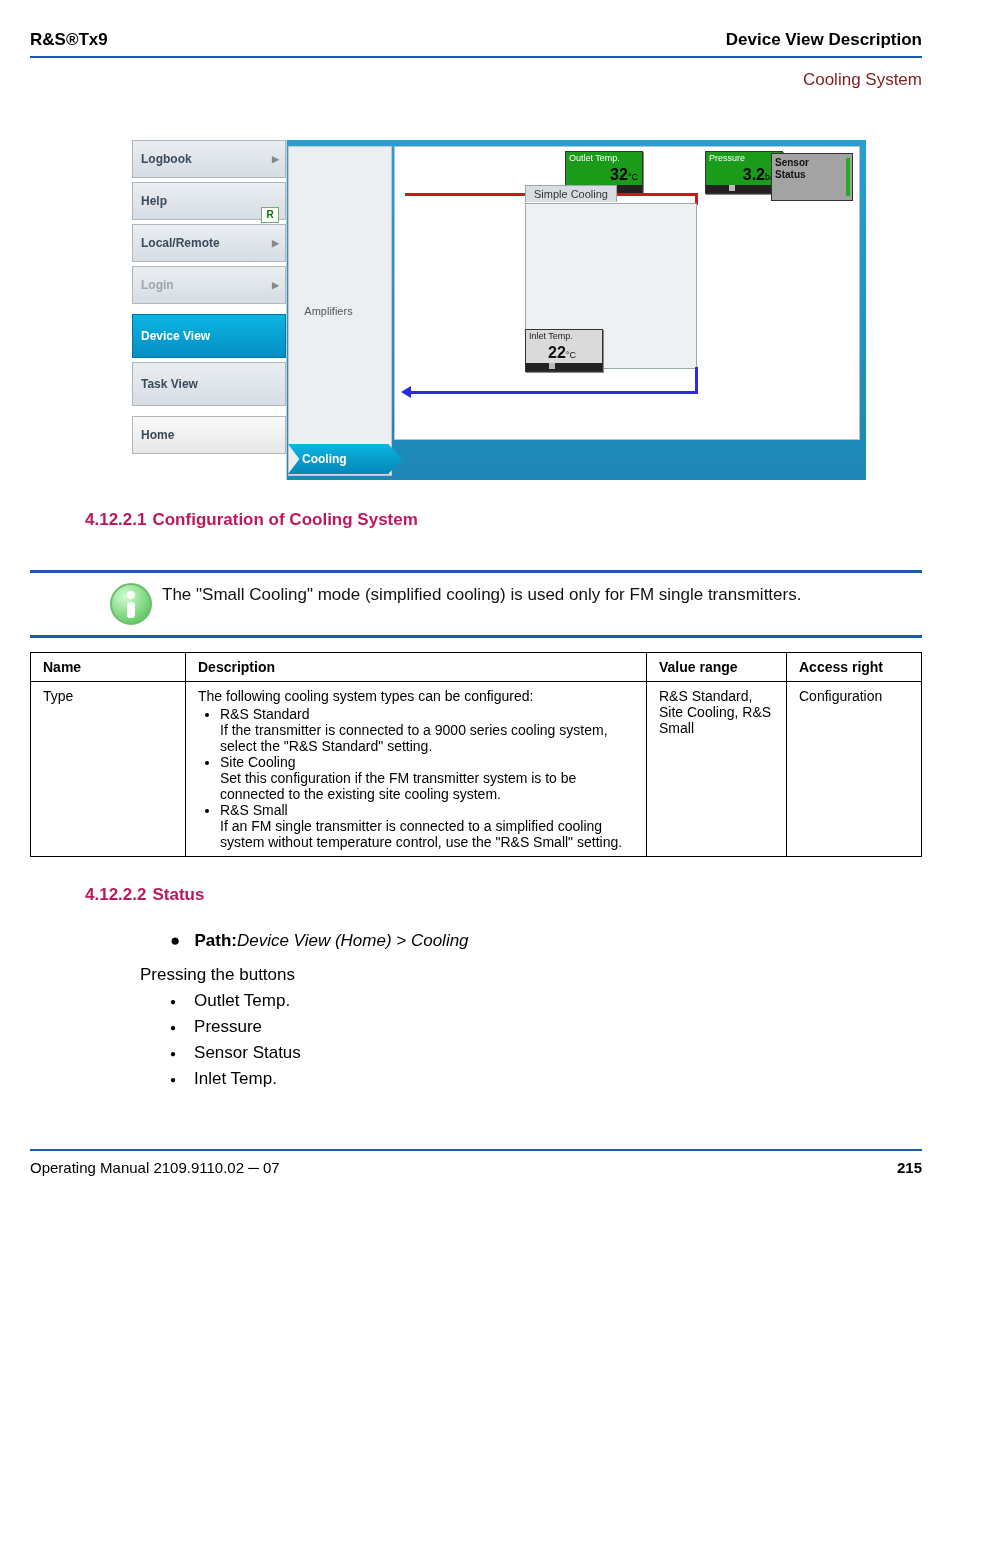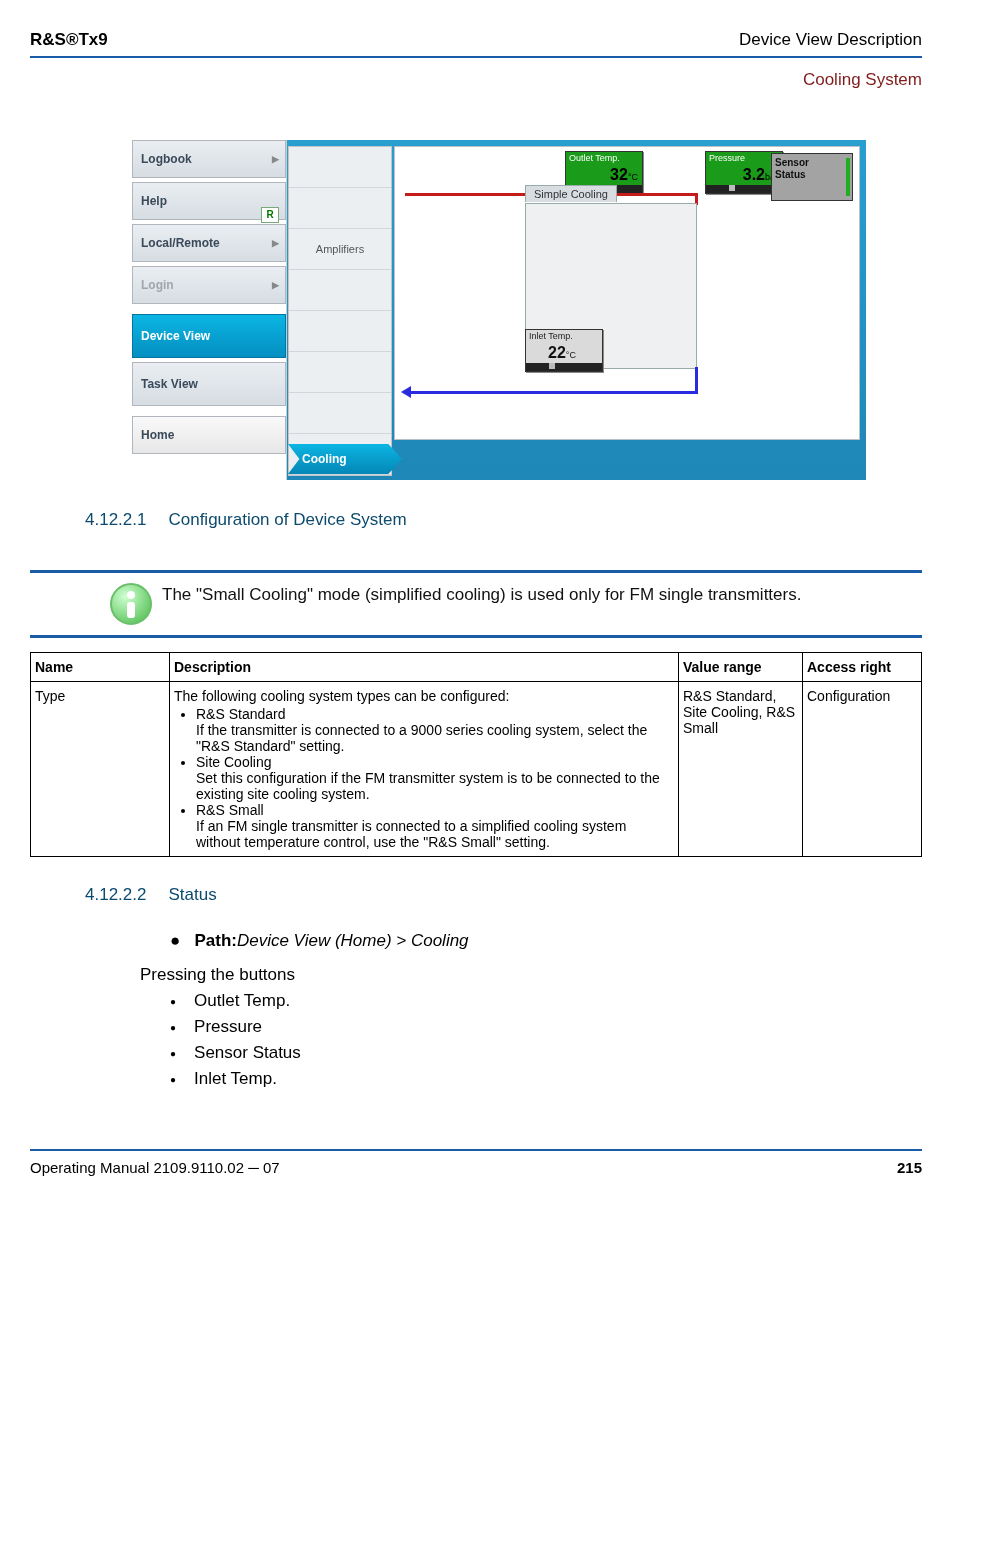--- a/index.html
+++ b/index.html
@@ -14,21 +14,21 @@
   }
   .header-row {
     display: flex;
     justify-content: space-between;
     align-items: baseline;
     padding-top: 30px;
     font-size: 17px;
     font-weight: bold;
   }
   .header-row .right {
-    font-weight: normal;
+    font-weight: bold;
   }
   .sub-header {
     text-align: right;
     color: #7f1d1d;
     font-size: 17px;
     margin-top: 12px;
     font-weight: normal;
   }
   .hr-blue {
     border: none;
@@ -106,21 +106,21 @@
 
   .colstrip {
     position: absolute;
     left: 128px;
     top: 6px;
     width: 102px;
     height: 328px;
     background: #eceff2;
     border: 1px solid #bfc5cb;
     display: flex;
-    flex-direction: column;
+    flex-direction: row;
     text-align: right;
   }
   .colstrip .cell {
     flex: 1;
     border-bottom: 1px solid #d2d6da;
     display: flex;
     align-items: center;
     justify-content: center;
     font-size: 11px;
     color: #555;
@@ -248,26 +248,26 @@
     font-size: 12px;
     font-weight: bold;
     padding-left: 14px;
     display: flex;
     align-items: center;
     clip-path: polygon(0 0, 88% 0, 100% 50%, 88% 100%, 0 100%, 10% 50%);
   }
 
   
   .sect-num {
-    color: #0c4a6e;
-    font-size: 17px;
-    font-weight: normal;
+    color: #be185d;
+    font-size: 17px;
+    font-weight: bold;
     margin: 30px 0 0 55px;
     display: flex;
-    gap: 22px;
+    gap: 6px;
   }
   .info-block {
     border-top: 3px solid #1a5ca8;
     border-bottom: 3px solid #1a5ca8;
     margin-top: 40px;
     padding: 10px 0;
     display: flex;
     align-items: flex-start;
   }
   .info-icon {
@@ -308,21 +308,21 @@
   .path-line .b { font-weight: bold; }
   .path-line .i { font-style: italic; }
   table.params {
     width: 100%;
     border-collapse: collapse;
     margin-top: 14px;
     font-size: 14px;
   }
   table.params th, table.params td {
     border: 1px solid #000;
-    padding: 6px 4px;
+    padding: 6px 12px;
     vertical-align: top;
     text-align: left;
   }
   table.params th {
     font-weight: bold;
     background: #fff;
   }
   table.params td ul {
     margin: 2px 0 0 0;
     padding-left: 22px;
@@ -460,21 +460,21 @@
       <div class="line-blue" style="left:10px; top:244px; width:290px; height:3px;"></div>
       <div class="line-blue" style="left:300px; top:220px; width:3px; height:27px;"></div>
       <div class="arrow-left-blue" style="left:6px; top:239px;"></div>
     </div>
 
     <div class="crumb">Cooling</div>
   </div>
 
   <div class="sect-num">
     <span>4.12.2.1</span>
-    <span>Configuration of Device System</span>
+    <span>Configuration of Cooling System</span>
   </div>
 
   <div class="info-block">
     <div class="info-icon"></div>
     <div class="info-text">The "Small Cooling" mode (simplified cooling) is used only for FM single transmitters.</div>
   </div>
 
 
   <table class="params">
     <tbody>

